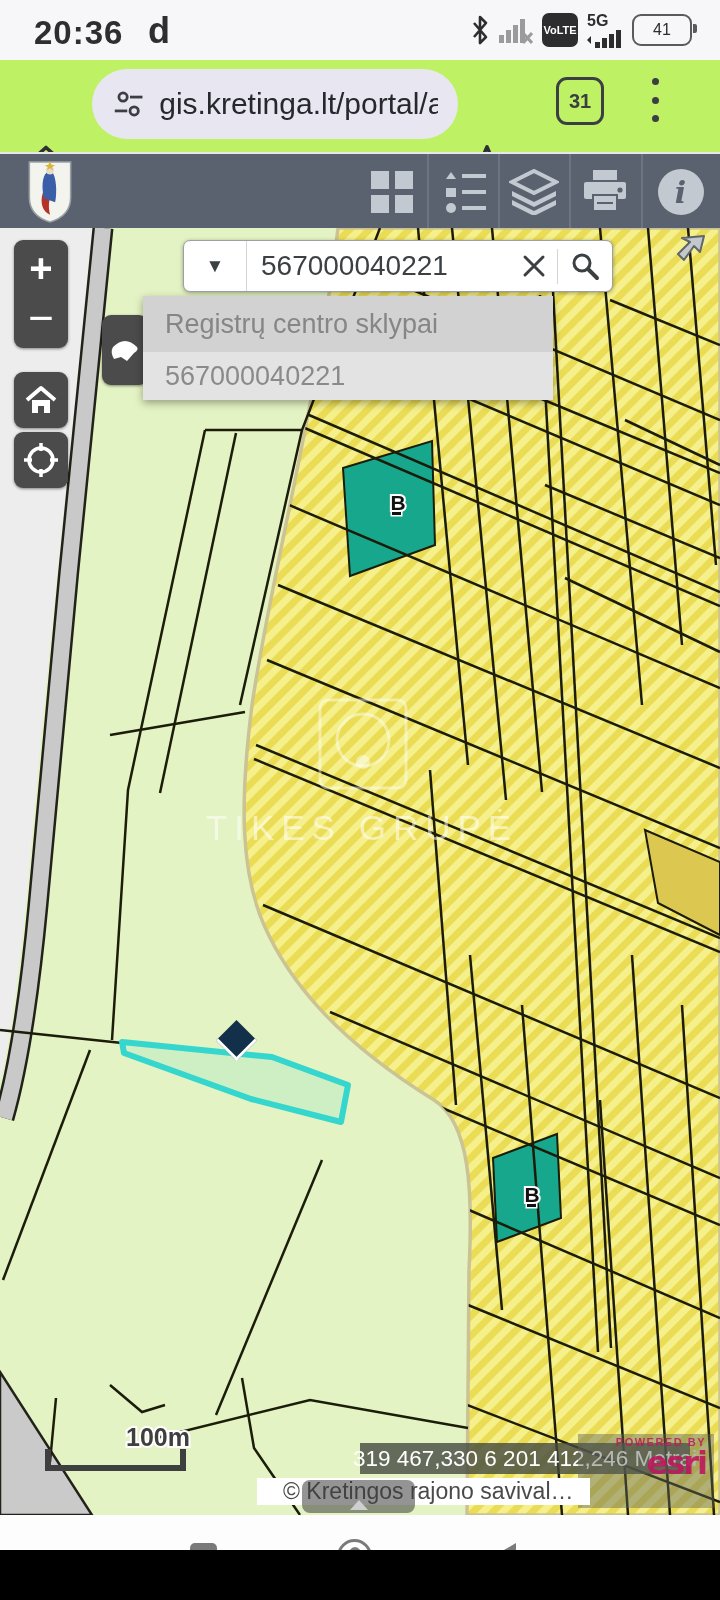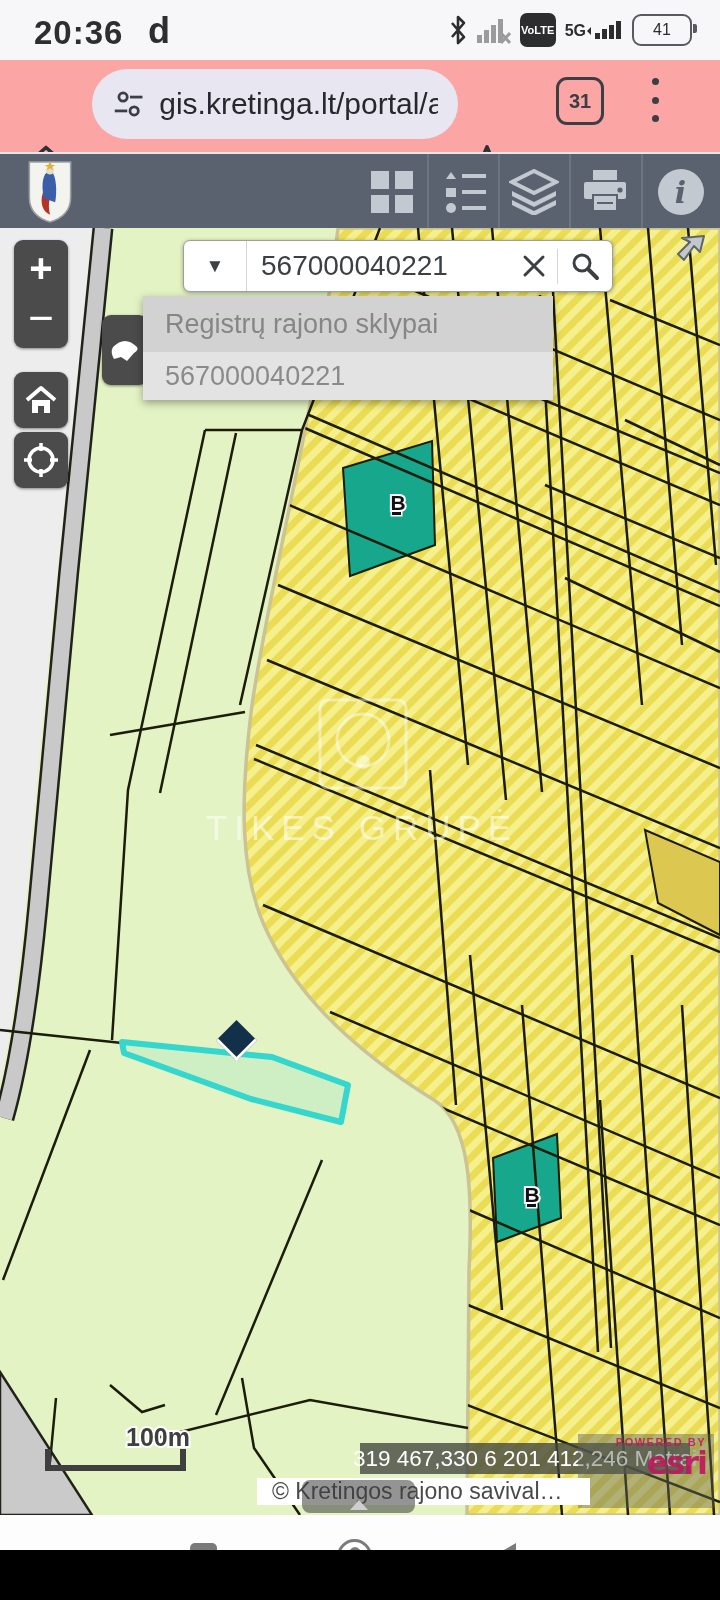--- a/index.html
+++ b/index.html
@@ -14,21 +14,21 @@
   .st-right{right:28px;top:10px;height:40px;display:flex;align-items:center;gap:9px;}
   .badge-volte{width:36px;height:34px;background:#2d2d30;border-radius:7px;color:#fff;
                display:flex;flex-direction:row;align-items:center;justify-content:center;line-height:1;}
   .badge-volte span{font-size:11px;font-weight:bold;}
   .net5g{font-size:16px;font-weight:bold;color:#2d2d30;line-height:1;}
   .battery{width:56px;height:28px;border:2.5px solid #5a5a5e;border-radius:9px;position:relative;
            display:flex;align-items:center;justify-content:center;font-size:16px;color:#2d2d30;}
   .battery:after{content:"";position:absolute;right:-7px;top:8px;width:4px;height:9px;background:#5a5a5e;border-radius:0 2px 2px 0;}
 
   
-  .browserbar{left:0;top:60px;width:720px;height:92px;background:#fca5a5;}
+  .browserbar{left:0;top:60px;width:720px;height:92px;background:#bef264;}
   .urlpill{left:92px;top:9px;width:366px;height:70px;background:#e8e6f0;border-radius:35px;
            display:flex;align-items:center;padding:0 20px;box-sizing:border-box;gap:14px;}
   .urltext{font-size:30px;color:#26282b;white-space:nowrap;overflow:hidden;}
   .tabbox{left:556px;top:17px;width:42px;height:42px;border:3px solid #3b3e43;border-radius:11px;
           display:flex;align-items:center;justify-content:center;font-size:20px;font-weight:bold;color:#3b3e43;}
   .menudots{left:652px;top:18px;width:8px;height:44px;display:flex;flex-direction:column;justify-content:space-between;}
   .menudots i{width:7px;height:7px;border-radius:50%;background:#3b3e43;}
 
   
   .toolbar{left:0;top:152px;width:720px;height:76px;background:#59626e;border-top:2px solid #e6e8ec;box-sizing:border-box;}
@@ -77,21 +77,21 @@
 
   
   .coordbar{left:360px;top:1443px;width:330px;height:31px;background:rgba(68,72,64,.8);
             display:flex;align-items:center;justify-content:center;font-size:22.5px;color:#fff;white-space:nowrap;}
   .esri{left:578px;top:1434px;width:136px;height:74px;background:rgba(96,100,90,.45);color:#be185d;
         display:flex;flex-direction:column;align-items:flex-end;padding:2px 8px;box-sizing:border-box;}
   .esri-pow{font-size:11px;font-weight:bold;letter-spacing:1.5px;opacity:.85;}
   .esri-word{font-size:32px;font-weight:bold;letter-spacing:-2px;line-height:.95;opacity:.9;
              font-family:"DejaVu Sans",sans-serif;}
   .copystrip{left:257px;top:1478px;width:333px;height:27px;background:#fff;display:flex;align-items:center;
-             padding-left:15px;font-size:23px;color:#4a4a4a;box-sizing:border-box;white-space:nowrap;overflow:hidden;}
+             padding-left:26px;font-size:23px;color:#4a4a4a;box-sizing:border-box;white-space:nowrap;overflow:hidden;}
   .attrbtn{left:302px;top:1480px;width:113px;height:33px;background:rgba(60,60,60,.55);border-radius:8px;
            display:flex;align-items:flex-end;justify-content:center;padding-bottom:3px;box-sizing:border-box;}
   .attr-tri{width:0;height:0;border-left:9px solid transparent;border-right:9px solid transparent;border-bottom:10px solid #cfcfcf;}
 
   
   .navbar{left:0;top:1515px;width:720px;height:85px;background:#fdfdfd;}
   .nv-recents{left:190px;top:28px;width:27px;height:27px;background:#7a7a7a;border-radius:5px;}
   .nv-home{left:337px;top:24px;width:35px;height:35px;border:3.5px solid #7a7a7a;border-radius:50%;
            display:flex;align-items:center;justify-content:center;box-sizing:border-box;}
   .nv-home i{width:14px;height:19px;background:#7a7a7a;border-radius:50%;}
@@ -114,21 +114,21 @@
         <rect x="0" y="20" width="5" height="8" fill="#9b9b9e"></rect>
           <rect x="7" y="15" width="5" height="13" fill="#9b9b9e"></rect>
         <rect x="14" y="10" width="5" height="18" fill="#9b9b9e"></rect>
           <rect x="21" y="4" width="5" height="24" fill="#9b9b9e"></rect>
         <path d="M24 18 L33 28 M33 18 L24 28" stroke="#9b9b9e" stroke-width="3"></path>
       </svg>
       <div class="badge-volte">
         <span>Vo</span>
           <span>LTE</span>
       </div>
-      <div style="display:flex;flex-direction:row;align-items:flex-end;gap:1px;">
+      <div style="display:flex;flex-direction:column;align-items:flex-start;gap:1px;">
         <span class="net5g">5G</span>
         <svg width="36" height="18" viewBox="0 0 36 18">
           <path d="M0 10 L4 6 L4 14 Z" fill="#2d2d30"></path>
           <rect x="8" y="12" width="5" height="6" fill="#2d2d30"></rect>
             <rect x="15" y="8" width="5" height="10" fill="#2d2d30"></rect>
           <rect x="22" y="4" width="5" height="14" fill="#2d2d30"></rect>
             <rect x="29" y="0" width="5" height="18" fill="#2d2d30"></rect>
         </svg>
       </div>
       <div class="battery">
@@ -353,21 +353,21 @@
     <div class="s-div"></div>
     <div class="s-go">
       <svg width="30" height="30" viewBox="0 0 30 30">
         <circle cx="12" cy="12" r="8" fill="none" stroke="#3c4043" stroke-width="3"></circle>
         <line x1="18" y1="18" x2="27" y2="27" stroke="#3c4043" stroke-width="4" stroke-linecap="round"></line>
       </svg>
     </div>
   </div>
 
   <div class="abs dropdown">
-    <div class="dd-head">Registrų rajono sklypai</div>
+    <div class="dd-head">Registrų centro sklypai</div>
     <div class="dd-item">567000040221</div>
   </div>
 
   <div class="abs popup-tail"></div>
 
   <div class="abs coordbar">319 467,330 6 201 412,246 Metrai</div>
   <div class="abs esri">
     <span class="esri-pow">POWERED BY</span>
     <span class="esri-word">esri</span>
   </div>

